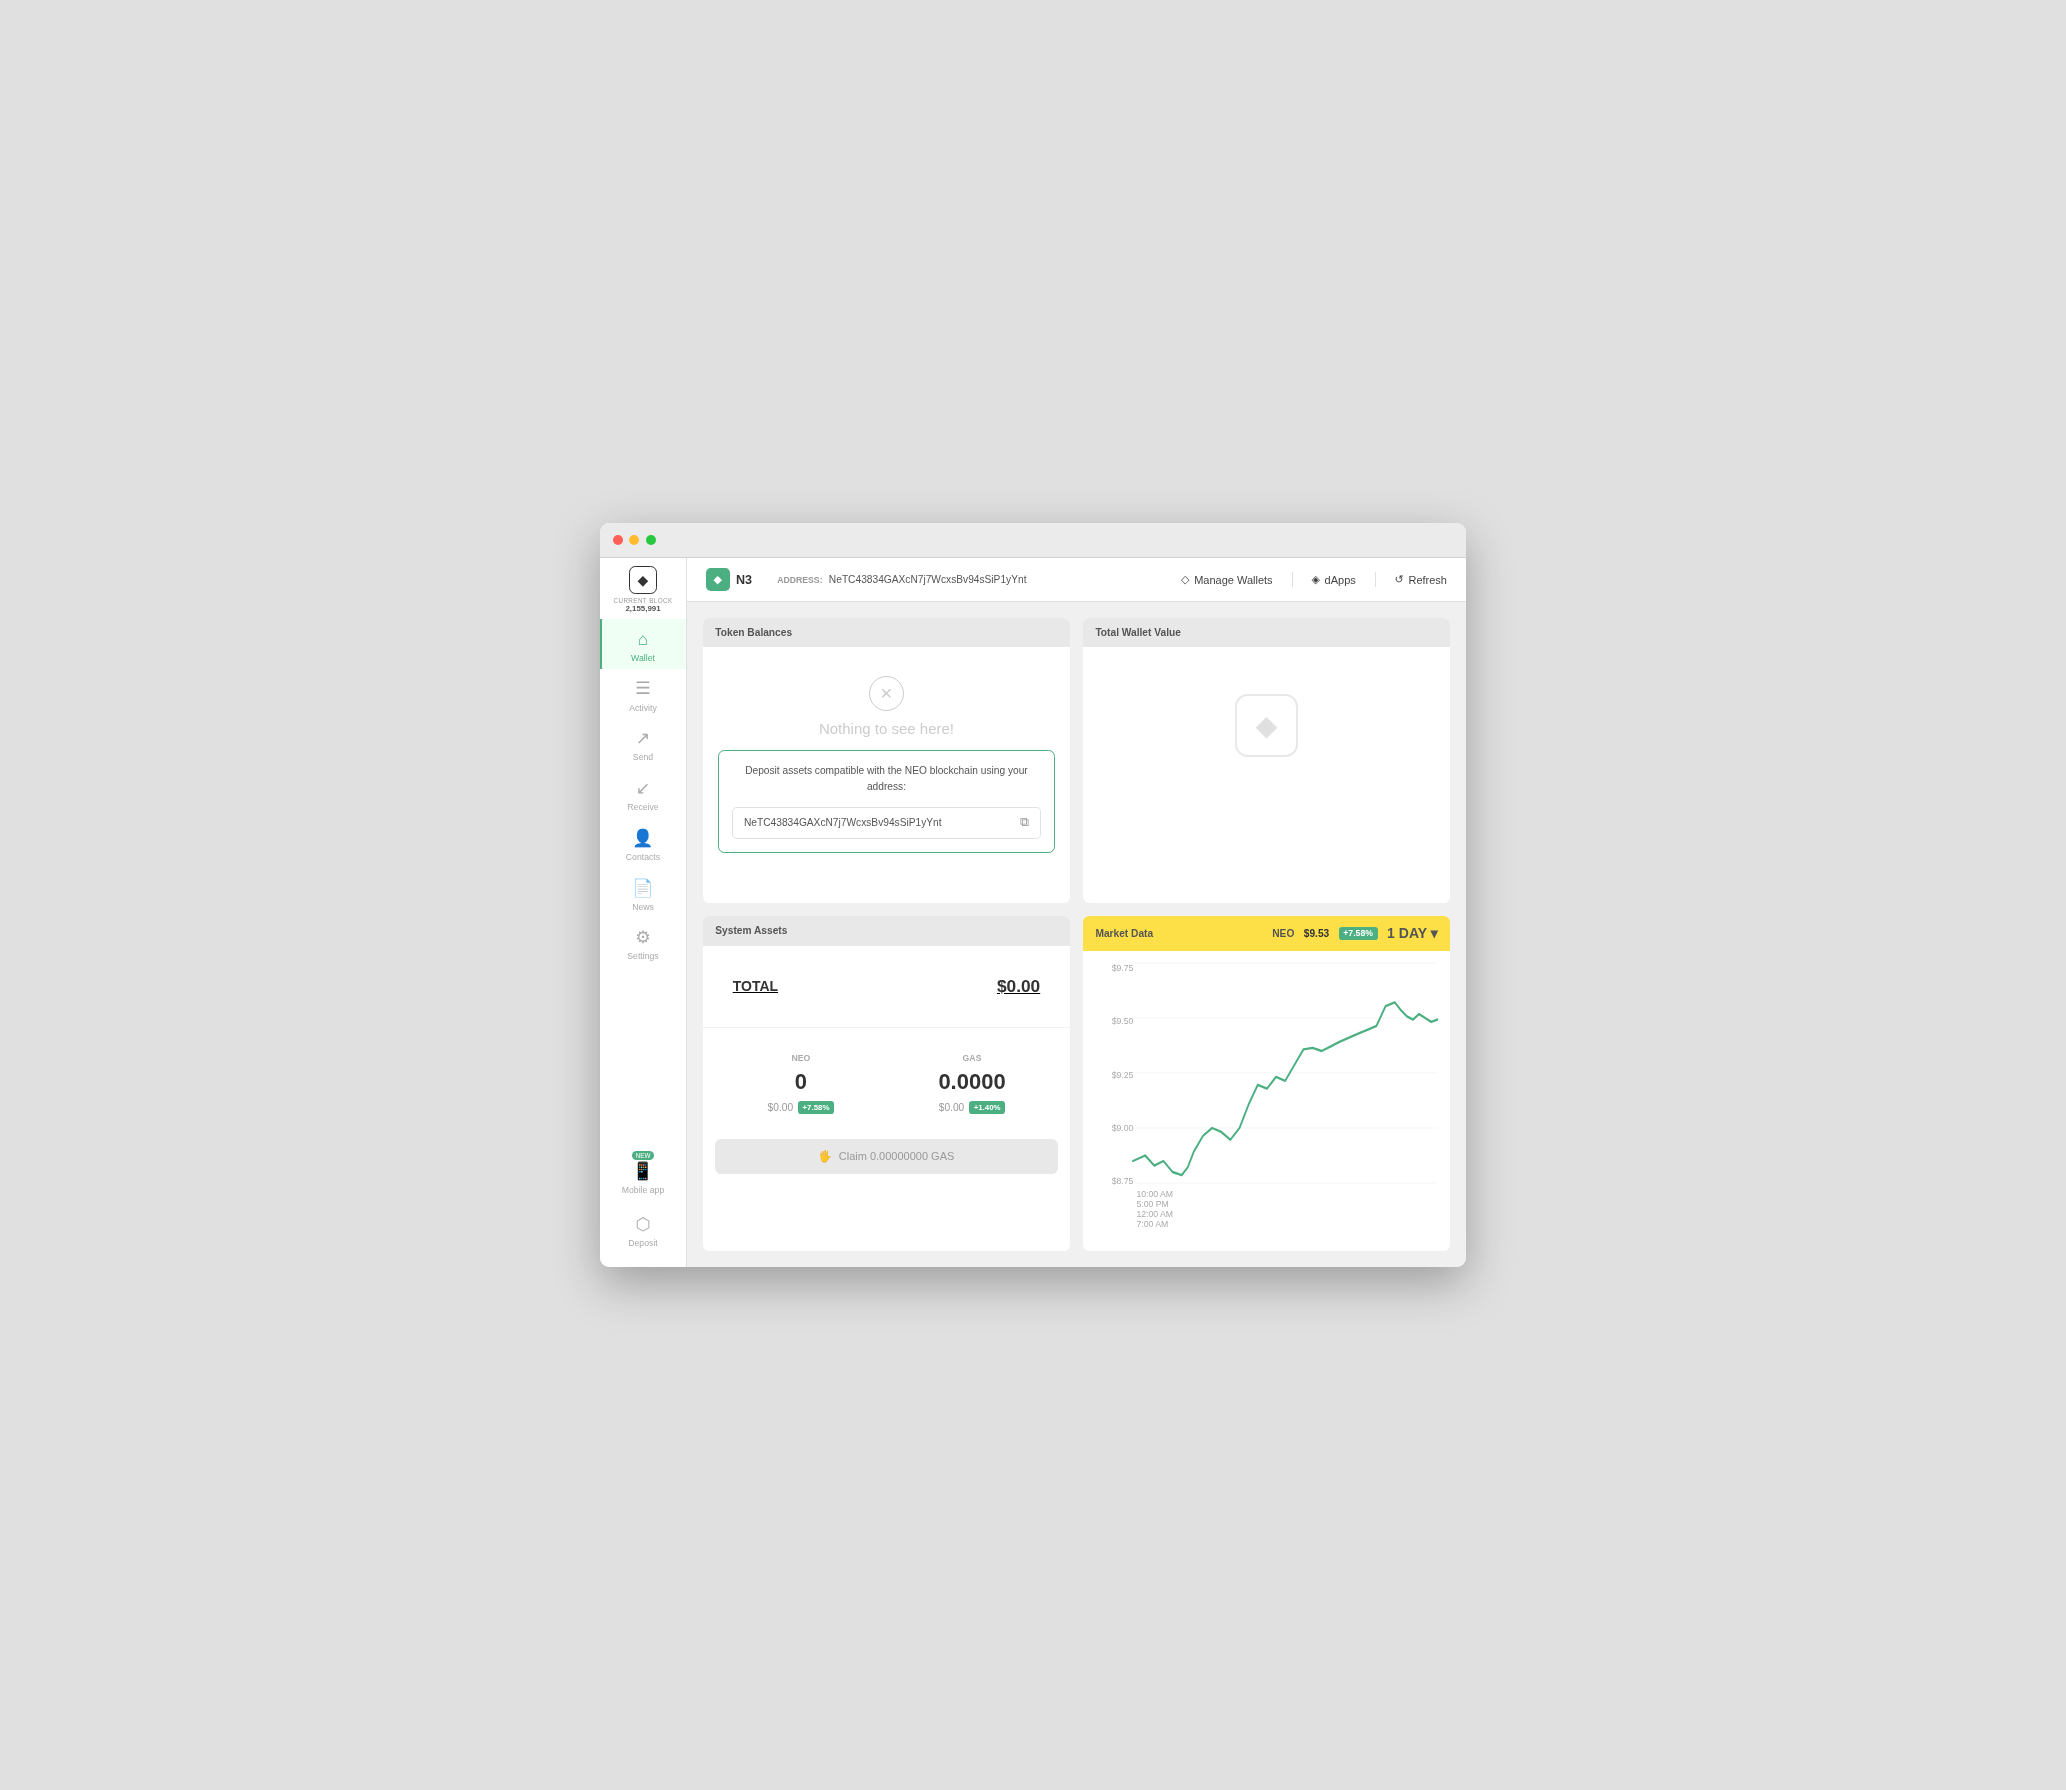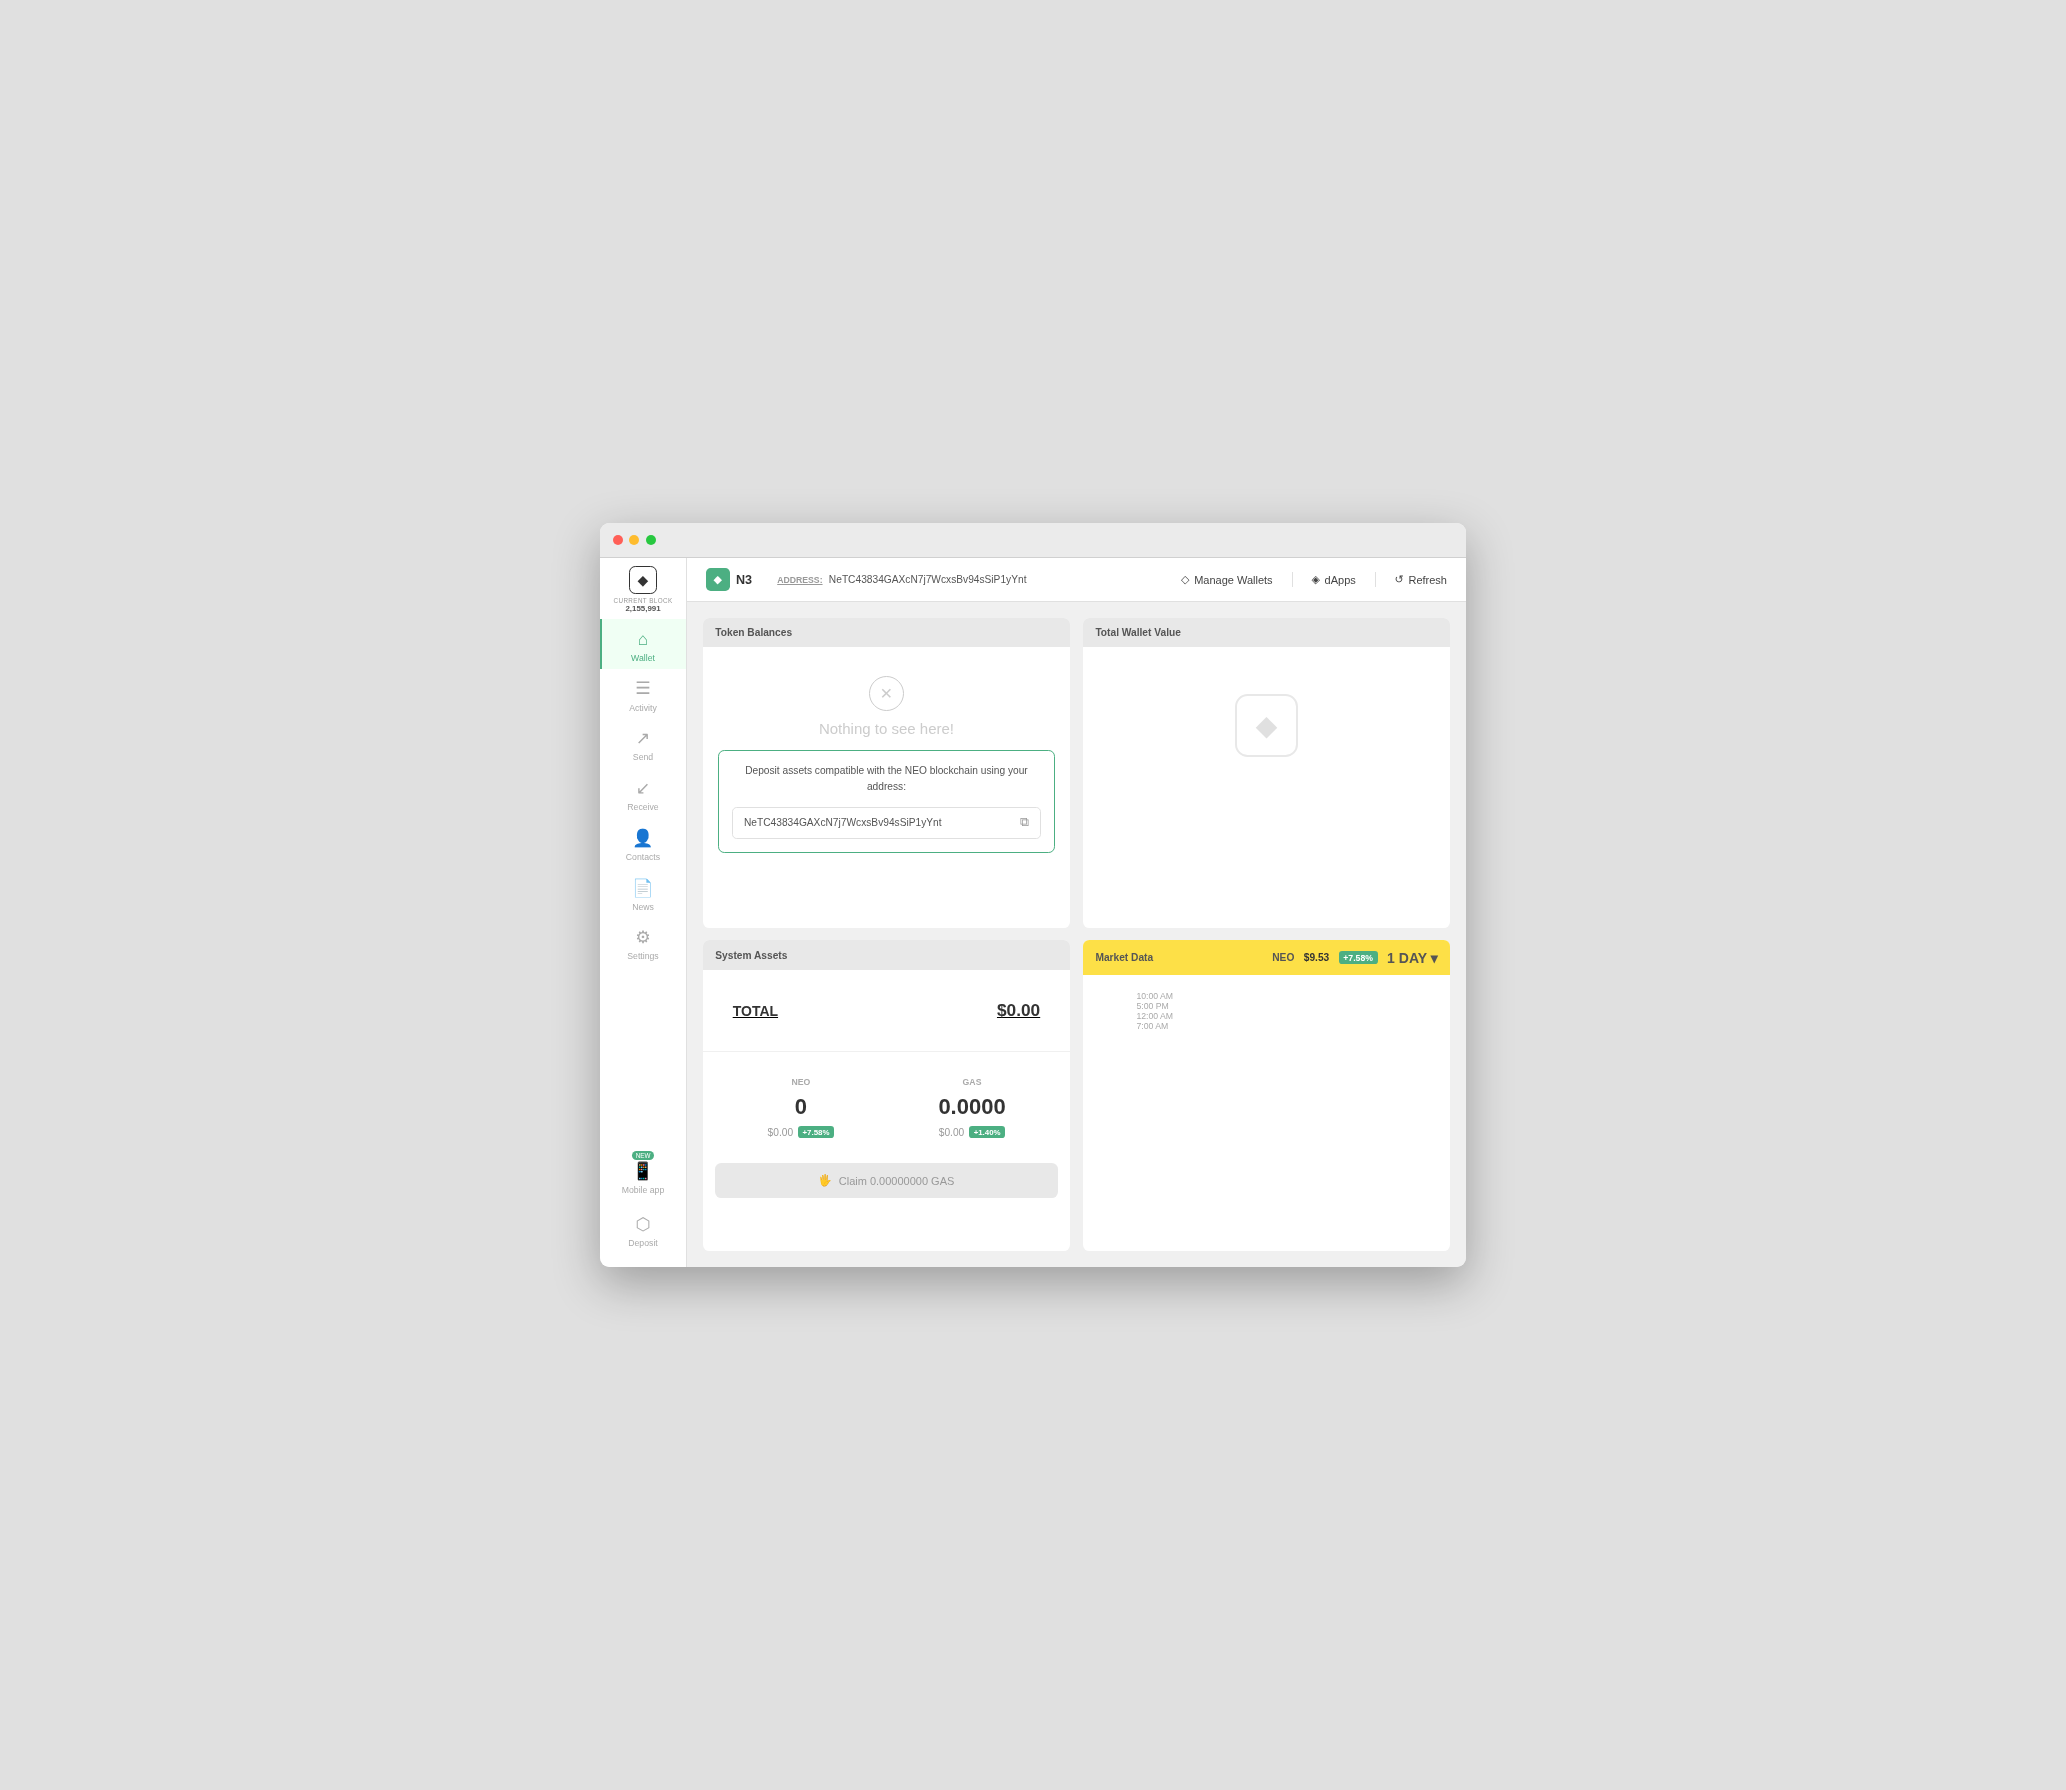--- a/index.html
+++ b/index.html
@@ -170,21 +170,20 @@
       font-size: 12.6px;
       color: #333;
     }
     .header-address-label {
       font-size: 8.7px;
       color: #999;
       text-transform: uppercase;
       font-weight: 600;
       margin-left: 12.6px;
       margin-right: 6.3px;
-      text-decoration: underline;
     }
     .header-address-value {
       font-size: 10.2px;
       color: #555;
     }
     .header-actions {
       margin-left: auto;
       display: flex;
       align-items: center;
       gap: 19px;
@@ -615,20 +614,79 @@
             <span class="market-title">Market Data</span>
             <span class="market-coin">NEO</span>
             <span class="market-price">$9.53</span>
             <span class="market-change">+7.58%</span>
             <span class="market-period">
               <span>1 DAY</span>
               <span> ▾</span>
             </span>
           </div>
           <div class="chart-container" style="position:relative;">
+            <div style="display:flex; flex-direction: row;">
+              <div class="y-axis" style="position:static; width:38px; flex-shrink:0;">
+                <span class="y-label">$9.75</span>
+                <span class="y-label">$9.50</span>
+                <span class="y-label">$9.25</span>
+                <span class="y-label">$9.00</span>
+                <span class="y-label">$8.75</span>
+              </div>
+              <div style="flex:1;">
+                <svg class="chart-svg" viewBox="0 0 500 280" preserveAspectRatio="none">
+
+                  <line x1="0" y1="0" x2="500" y2="0" stroke="#f0f0f0" stroke-width="1"></line>
+                  <line x1="0" y1="70" x2="500" y2="70" stroke="#f0f0f0" stroke-width="1"></line>
+                  <line x1="0" y1="140" x2="500" y2="140" stroke="#f0f0f0" stroke-width="1"></line>
+                  <line x1="0" y1="210" x2="500" y2="210" stroke="#f0f0f0" stroke-width="1"></line>
+                  <line x1="0" y1="280" x2="500" y2="280" stroke="#f0f0f0" stroke-width="1"></line>
+
+                  <polyline fill="none" stroke="#4caf82" stroke-width="3" stroke-linejoin="round" stroke-linecap="round" points="
+                      0,252
+                      20,245
+                      35,258
+                      50,252
+                      65,266
+                      80,270
+                      90,260
+                      100,240
+                      115,220
+                      130,210
+                      145,215
+                      160,225
+                      175,210
+                      190,180
+                      205,155
+                      220,160
+                      235,145
+                      250,150
+                      265,130
+                      280,110
+                      295,108
+                      310,112
+                      325,106
+                      340,100
+                      355,95
+                      370,90
+                      385,85
+                      400,80
+                      415,55
+                      430,50
+                      440,60
+                      450,68
+                      460,72
+                      470,65
+                      480,70
+                      490,75
+                      500,72
+                    "></polyline>
+                </svg>
+              </div>
+            </div>
             <div class="x-axis">
               <span class="x-label">10:00 AM</span>
               <span class="x-label">5:00 PM</span>
               <span class="x-label">12:00 AM</span>
               <span class="x-label">7:00 AM</span>
             </div>
           </div>
         </div>
 
       </div>

